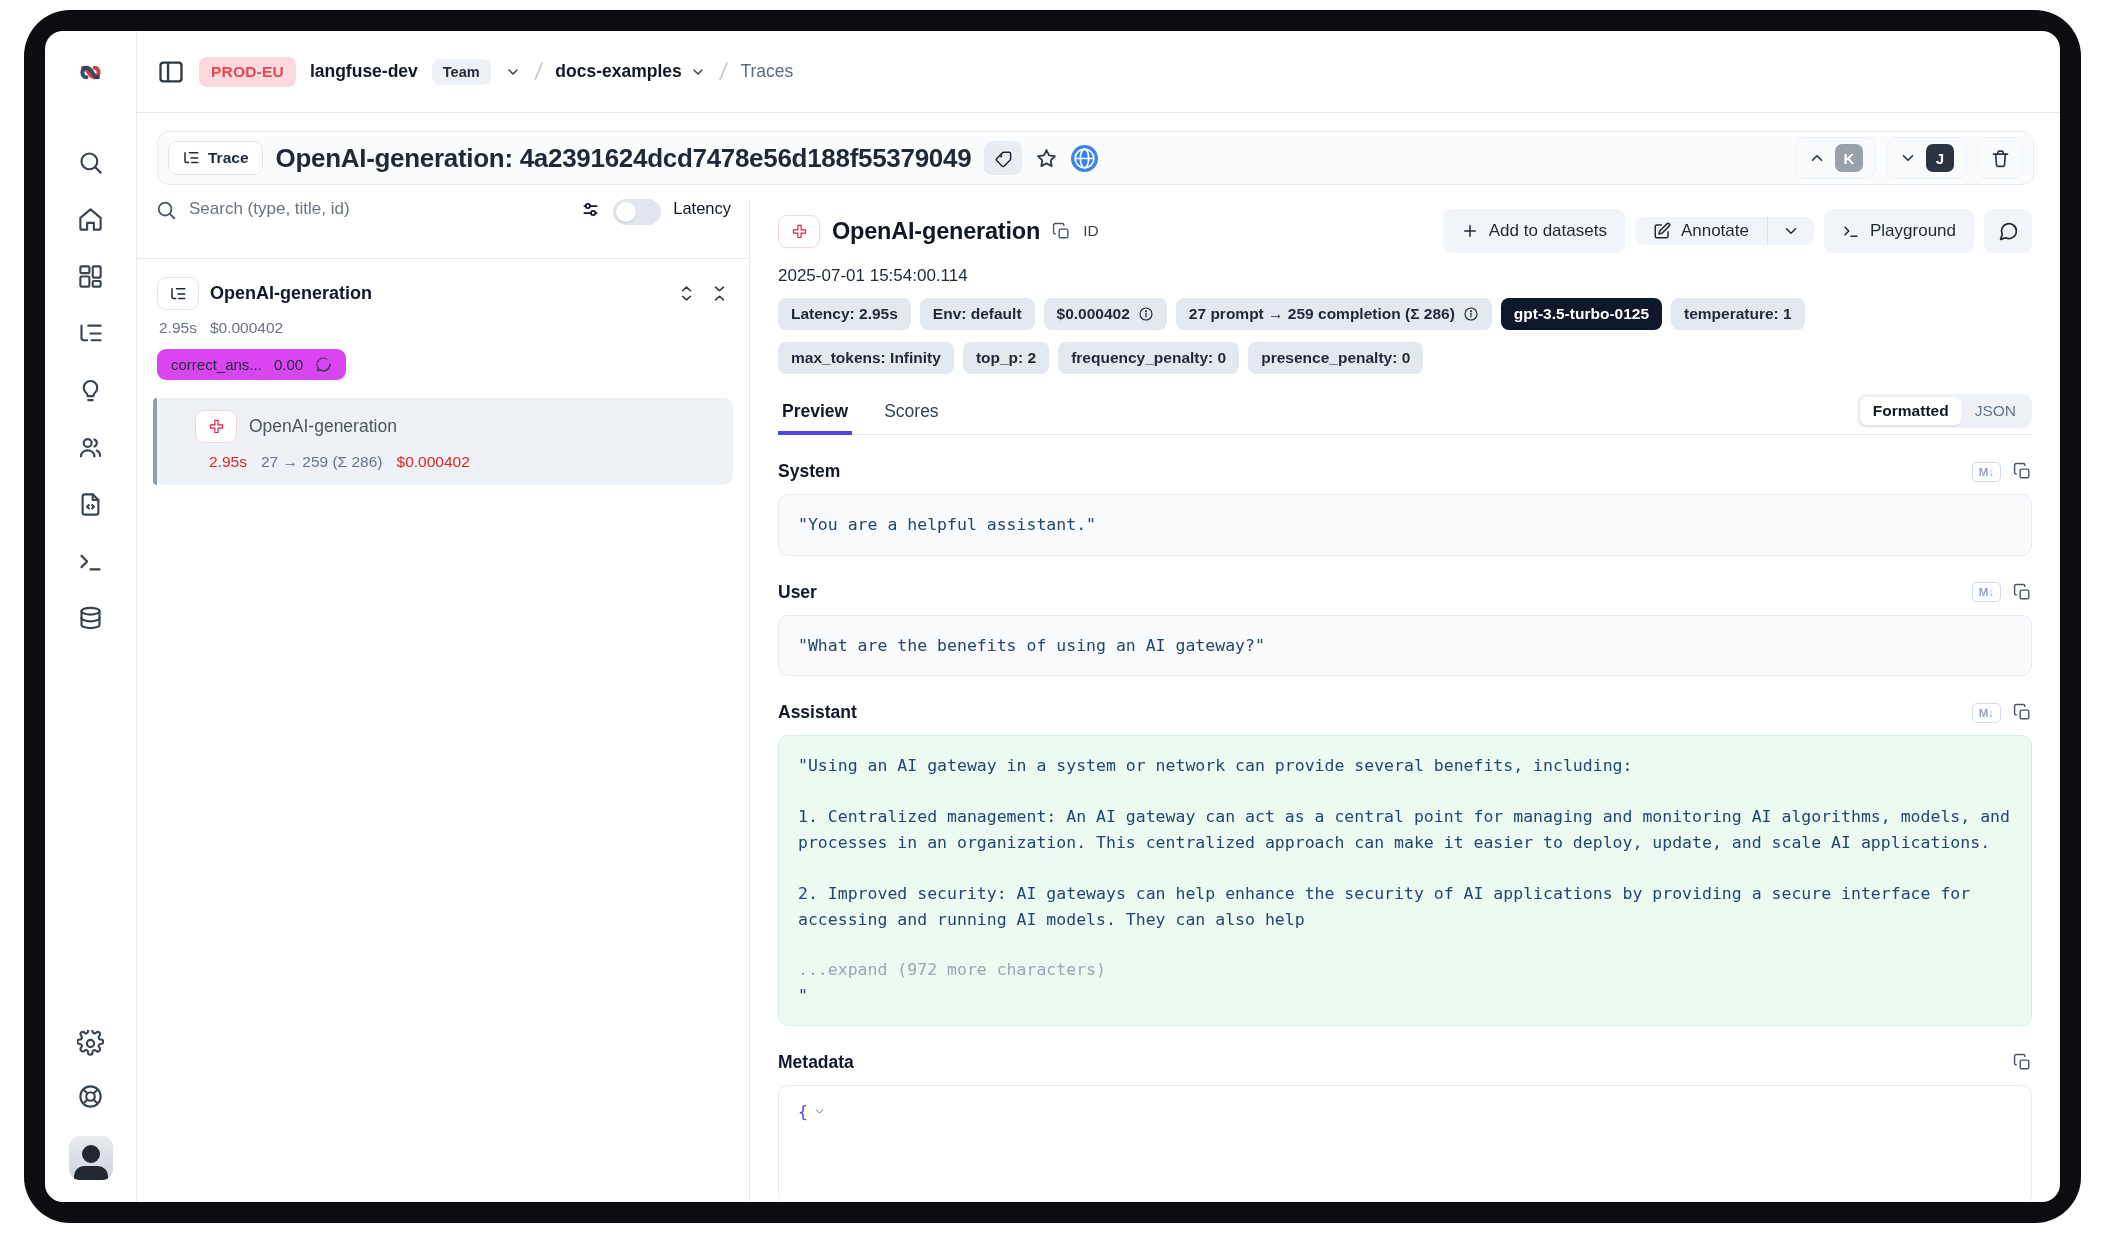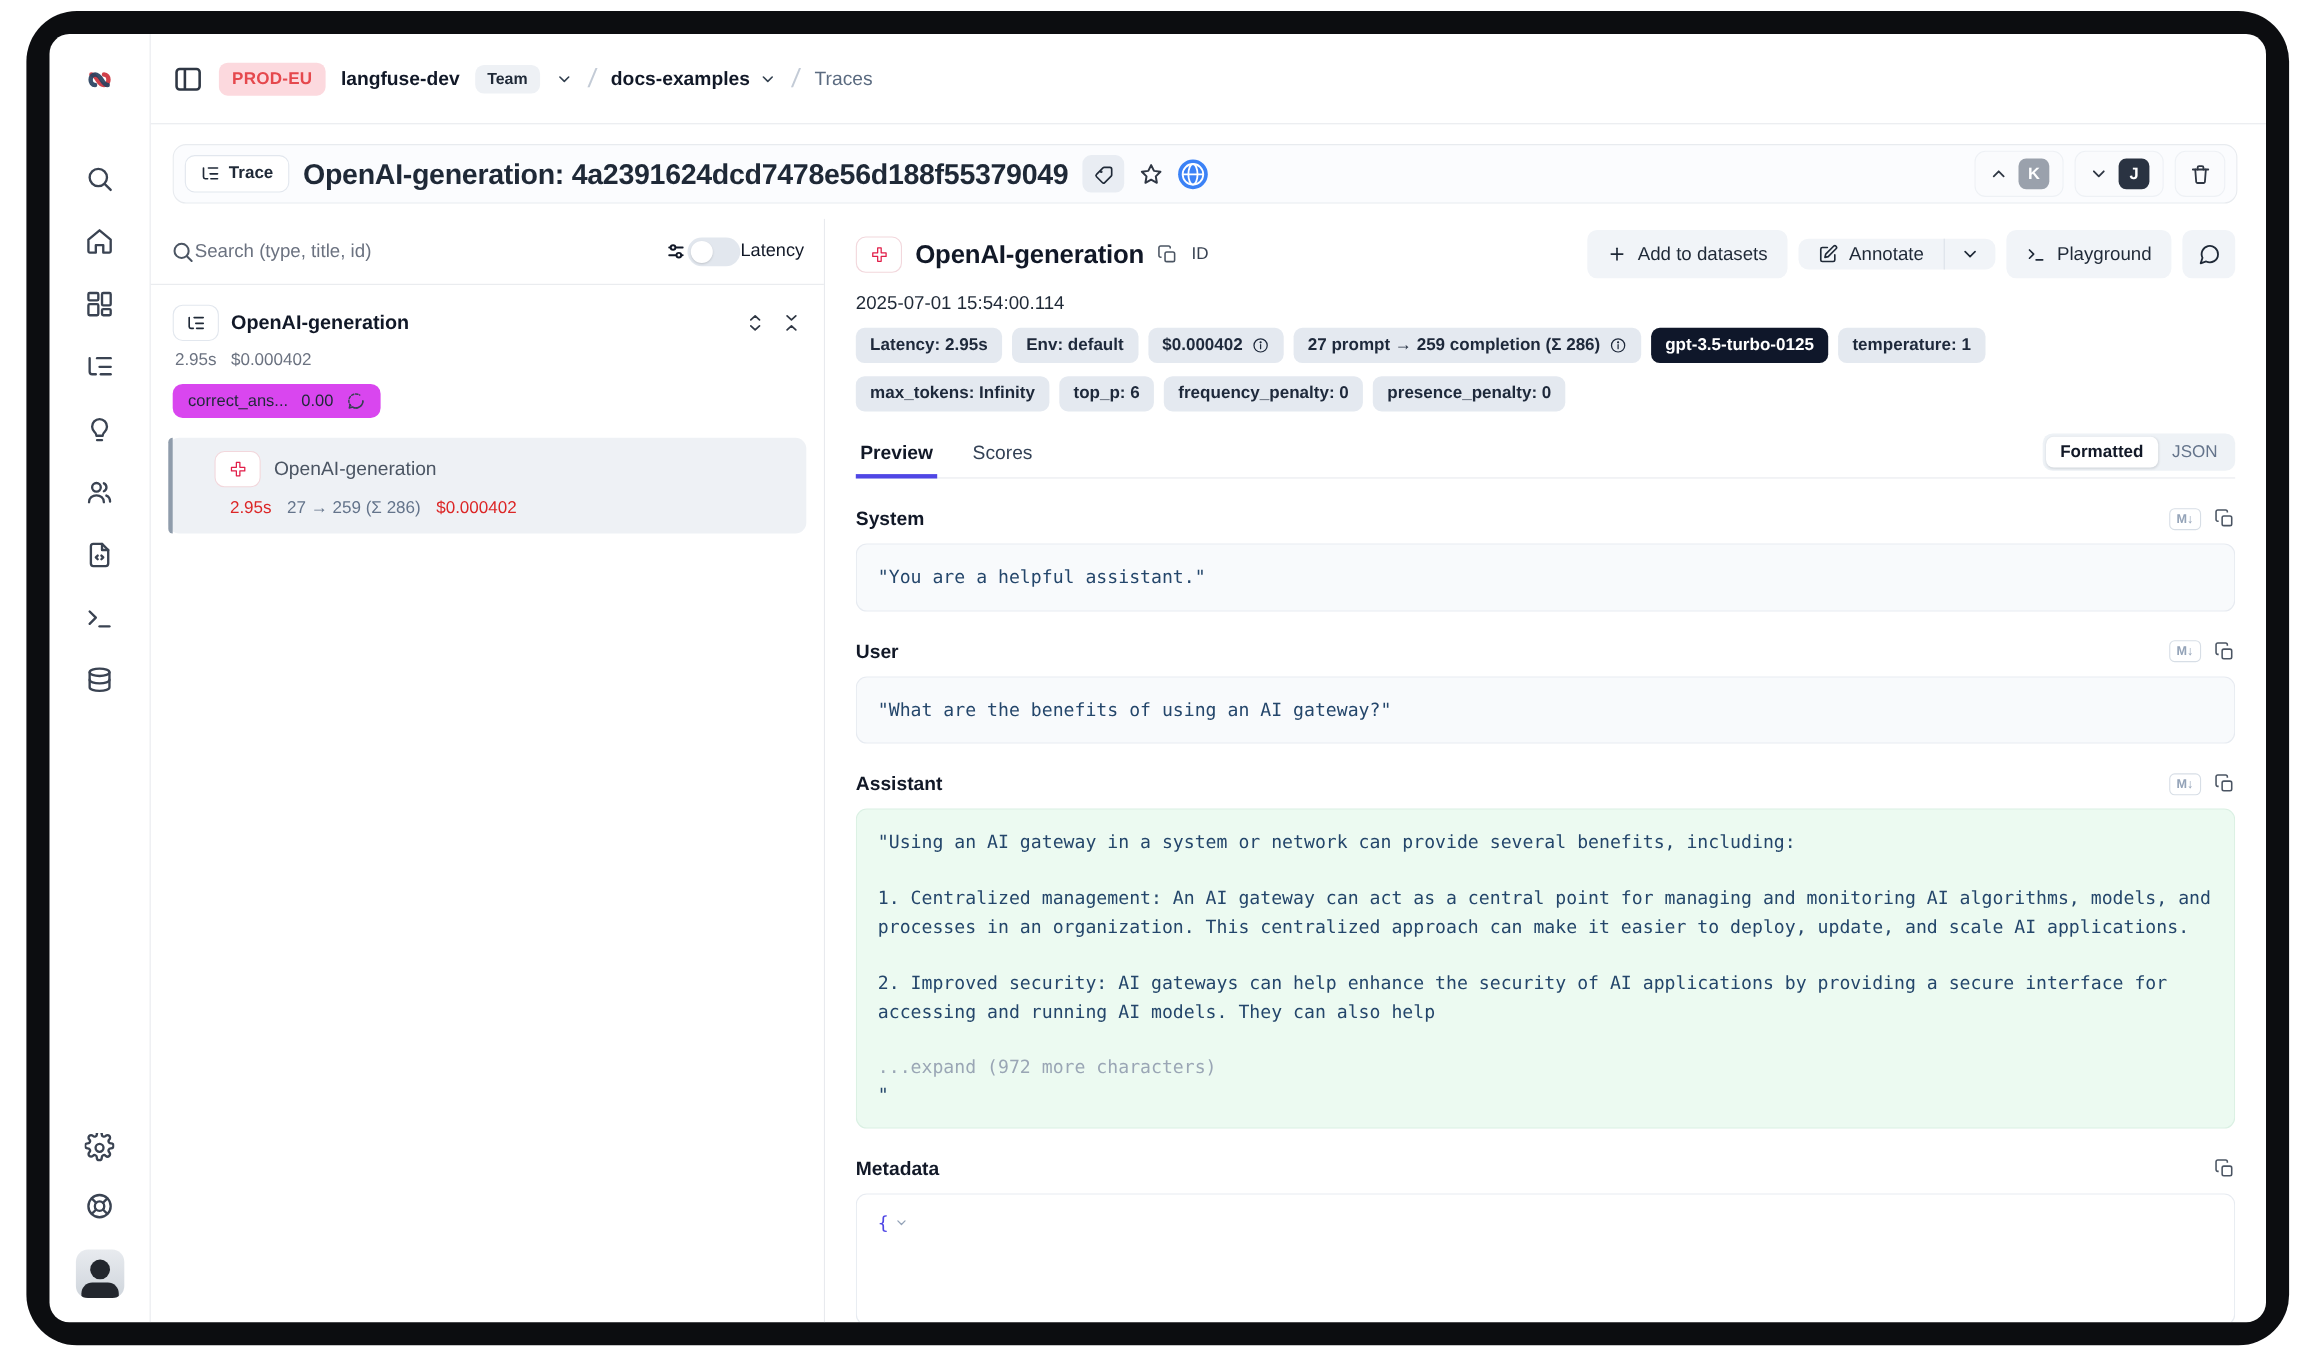--- a/index.html
+++ b/index.html
@@ -70,21 +70,21 @@
   .keycap.gray { background:#9aa1ac; }
   .keycap.dark { background:#2a3342; }
   .trashbtn { width:46px; height:42px; background:#fafbfd; border:1px solid #eef1f5; border-radius:10px; }
   .trashbtn svg { width:21px; height:21px; stroke:#2f3744; stroke-width:1.9; fill:none; stroke-linecap:round; stroke-linejoin:round; }
 
   
   .split { flex:1; display:flex; min-height:0; margin-top:14px; }
   .left-panel { width:613px; flex:0 0 613px; border-right:1px solid #e8eaee; display:flex; flex-direction:column; }
 
   .search-row { height:60px; flex:0 0 60px; border-bottom:1px solid #e8eaee; display:flex;
-                align-items:center; padding:0 18px; }
+                align-items:flex-start; gap:12px; padding:0 18px; }
   .search-row svg.mag { width:22px; height:22px; stroke:#4b5563; stroke-width:2; fill:none; stroke-linecap:round; }
   .search-input { border:none; outline:none; background:transparent; flex:1; font-size:17px; color:#111827;
                   font-family:"Liberation Sans", sans-serif; }
   .search-input::placeholder { color:#6b7280; }
   .sliders svg { width:21px; height:21px; stroke:#111827; stroke-width:2; fill:none; stroke-linecap:round; }
   .toggle { width:48px; height:26px; border-radius:13px; background:#e2e7ee; position:relative; cursor:pointer; }
   .toggle::after { content:""; position:absolute; left:3px; top:3px; width:20px; height:20px;
                    border-radius:50%; background:#ffffff; box-shadow:0 1px 2px rgba(0,0,0,.15); }
   .timeline-label { font-size:16.5px; font-weight:500; color:#111827; }
 
@@ -493,21 +493,21 @@
                   <circle cx="12" cy="12" r="9"></circle>
                   <line x1="12" y1="11" x2="12" y2="16.5"></line>
                   <circle cx="12" cy="7.8" r="0.7" fill="#1e293b"></circle>
                 </svg>
             </span>
             <span class="badge dark">gpt-3.5-turbo-0125</span>
             <span class="badge">temperature: 1</span>
           </div>
           <div class="badges">
             <span class="badge">max_tokens: Infinity</span>
-            <span class="badge">top_p: 6</span>
+            <span class="badge">top_p: 2</span>
             <span class="badge">frequency_penalty: 0</span>
             <span class="badge">presence_penalty: 0</span>
           </div>
 
           <div class="tabs-row">
             <span class="tab active">Preview</span>
             <span class="tab inactive">Scores</span>
             <span class="viewtoggle">
               <span class="vseg selected">Formatted</span>
               <span class="vseg unselected">JSON</span>

